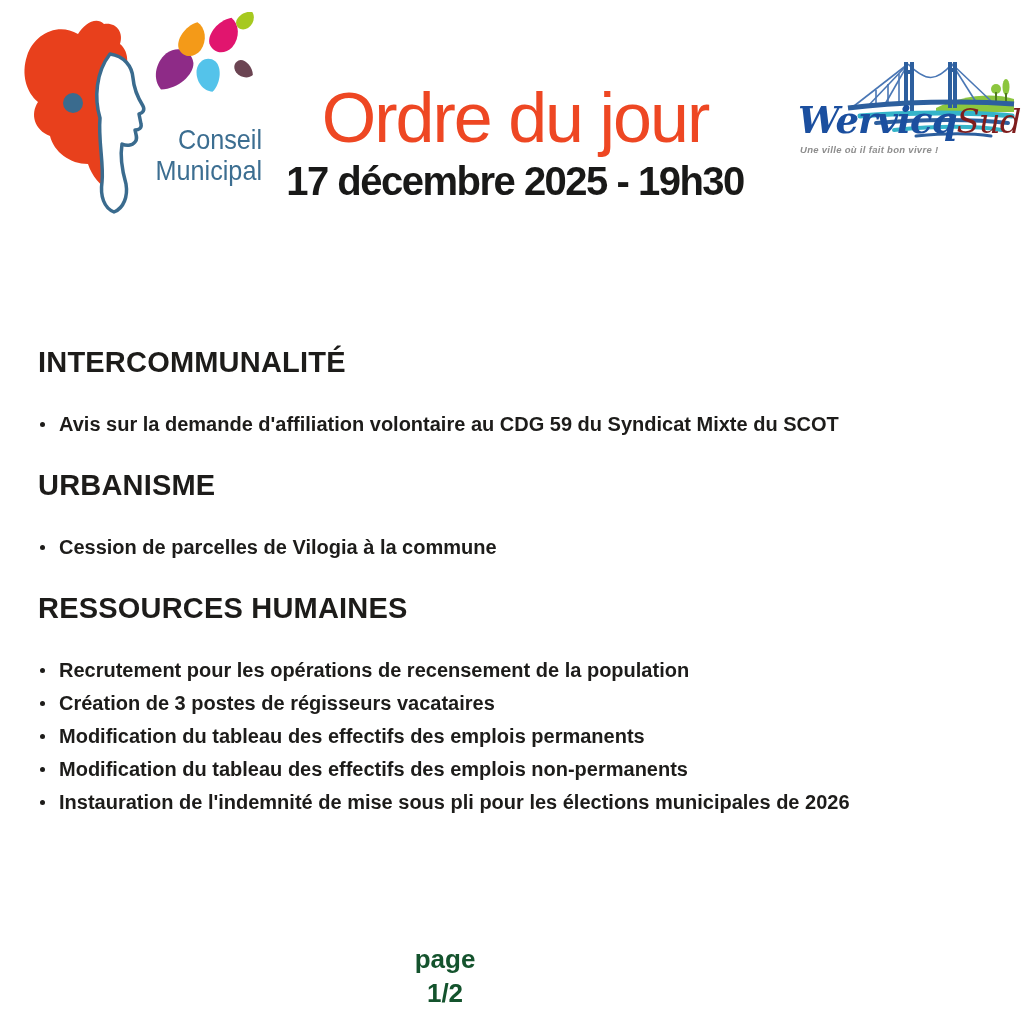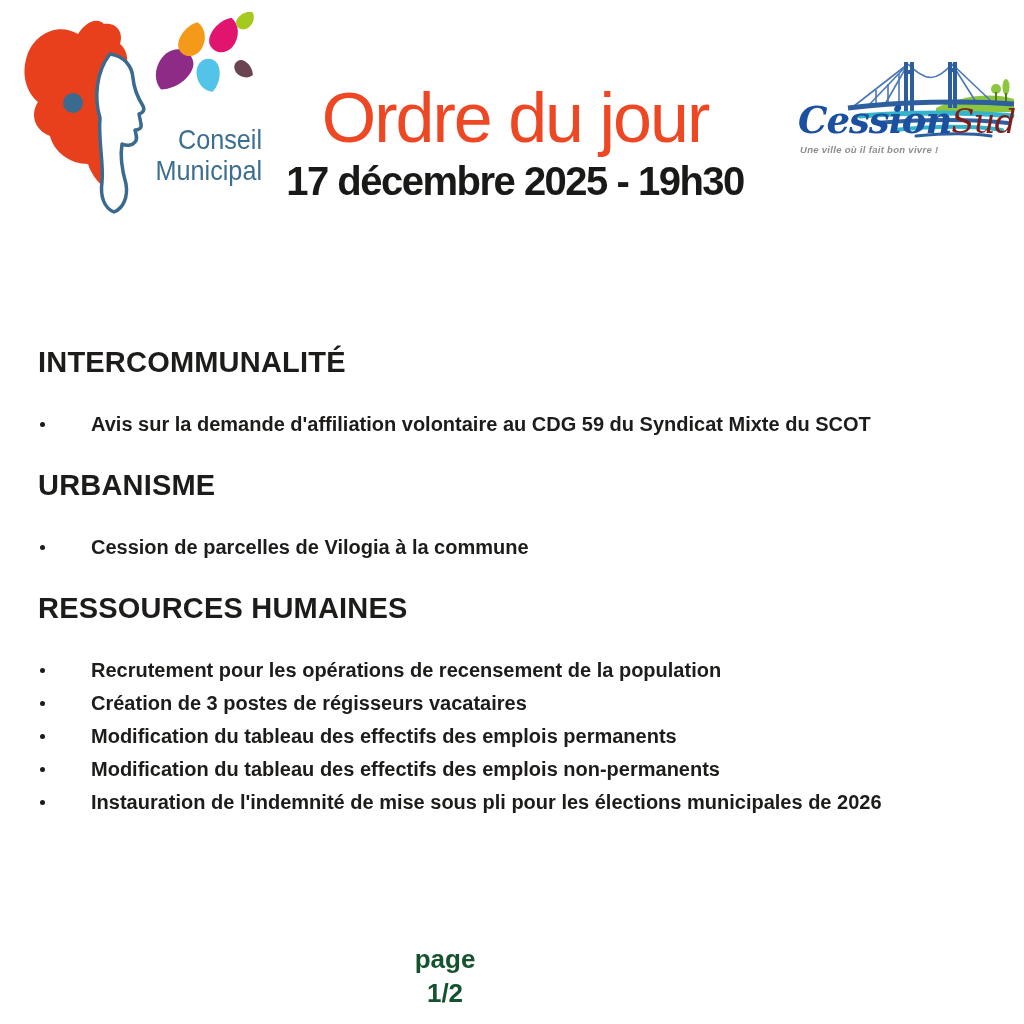--- a/index.html
+++ b/index.html
@@ -79,21 +79,20 @@
     margin: 0 0 30px 0;
   }
   .items { margin: 0; padding: 0; list-style: none; }
   .item {
     display: flex;
     align-items: center;
     font-size: 20px;
     line-height: 33px;
     font-weight: 700;
     color: #1d1c1a;
-    gap: 32px;
   }
   .bullet-dot {
     flex: 0 0 auto;
     width: 5px; height: 5px;
     border-radius: 50%;
     background: #1d1c1a;
     margin: 0 14px 0 2px;
   }
 
   
@@ -185,21 +184,21 @@
         <path d="M 2,52 C 50,46 120,44 168,48" stroke="#2d5f9e" stroke-width="5" fill="none"></path>
 
         <g fill="none" stroke-linecap="round">
           <path d="M 14,60 C 60,56 130,56 166,60" stroke="#35b4c9" stroke-width="5"></path>
           <path d="M 30,67 C 75,63 130,63 162,67" stroke="#2d5f9e" stroke-width="4"></path>
           <path d="M 48,74 C 90,70 130,70 156,74" stroke="#35b4c9" stroke-width="4"></path>
           <path d="M 70,80 C 100,77 125,77 145,80" stroke="#2d5f9e" stroke-width="3"></path>
         </g>
       </svg>
       <div class="wv-name">
-        <span class="wv-main">Cession</span><span class="wv-suffix">Sud</span>
+        <span class="wv-main">Wervicq</span><span class="wv-suffix">Sud</span>
       </div>
       <div class="wv-tagline">Une ville où il fait bon vivre !</div>
     </div>
   </div>
 
   <div class="agenda">
 
     <div class="section">
       <h2 class="section-heading">INTERCOMMUNALITÉ</h2>
       <ul class="items">

